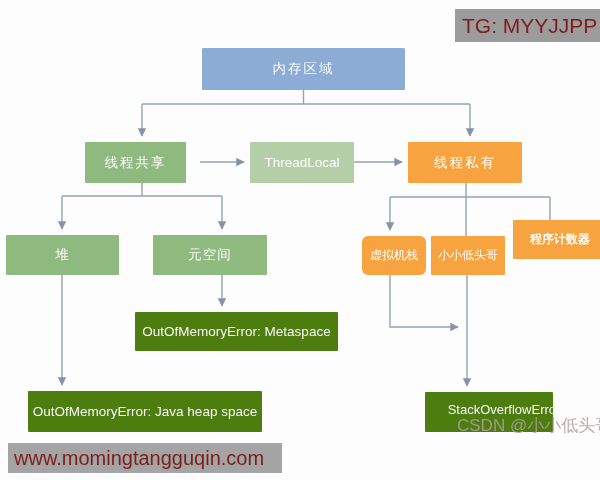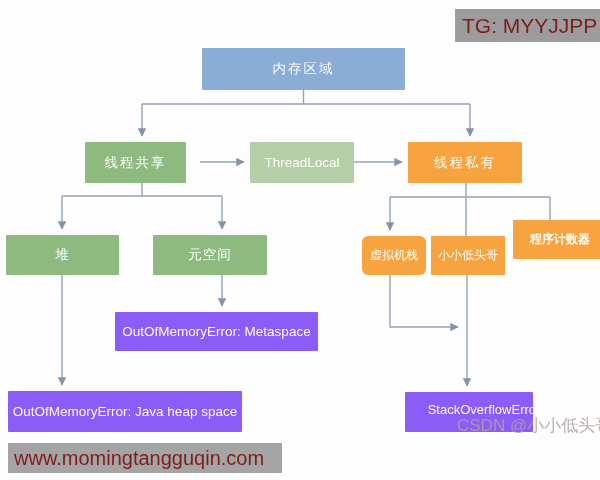--- a/index.html
+++ b/index.html
@@ -12,21 +12,21 @@
   .node{
     position:absolute;box-sizing:border-box;
     display:flex;align-items:center;justify-content:center;text-align:center;
     color:rgba(255,255,255,.97);
     border-radius:1px;
   }
   .c-blue   {background:#8bacd4;}
   .c-green  {background:#8eba80;}
   .c-lgreen {background:#b4cfa7;}
   .c-orange {background:#f7a440;}
-  .c-red    {background:#8b5cf6;}
+  .c-red    {background:#4d7c0f;margin-left:20px;}
 
   #n-memory        {left:202px;top:48px; width:203px;height:42px;font-size:13.5px;letter-spacing:2px;}
   #n-shared        {left:85px; top:142px;width:101px;height:41px;font-size:13.5px;letter-spacing:2px;}
   #n-threadlocal   {left:250px;top:142px;width:104px;height:41px;font-size:13.5px;}
   #n-private       {left:408px;top:142px;width:114px;height:41px;font-size:13.5px;letter-spacing:2px;}
   #n-heap          {left:6px;  top:235px;width:113px;height:40px;font-size:13.5px;letter-spacing:1px;}
   #n-metaspace     {left:153px;top:235px;width:114px;height:40px;font-size:13.5px;letter-spacing:1px;text-align:center;}
   #n-vmstack       {left:362px;top:236px;width:64px; height:39px;font-size:12px;border-radius:6px;}
   #n-nativestack   {left:431px;top:236px;width:74px; height:39px;font-size:12px;}
   #n-pcounter      {left:513px;top:220px;width:94px; height:39px;font-size:12px;font-weight:bold;}

